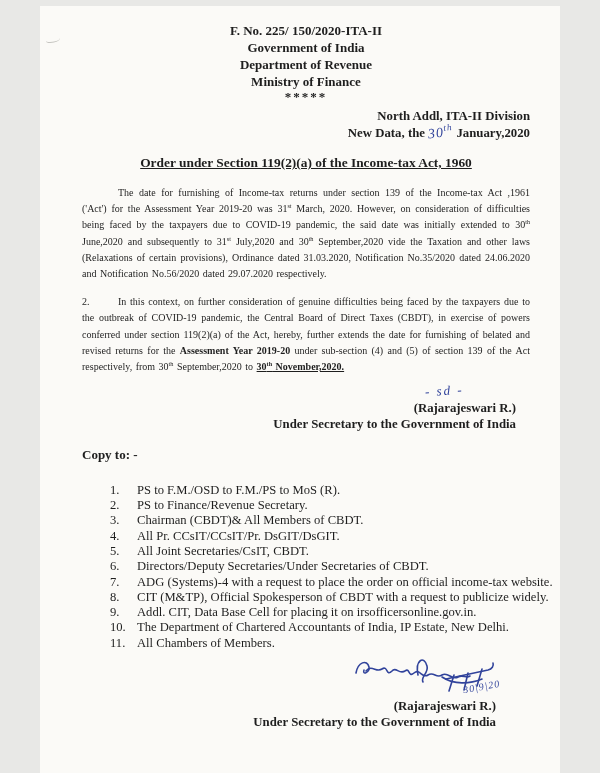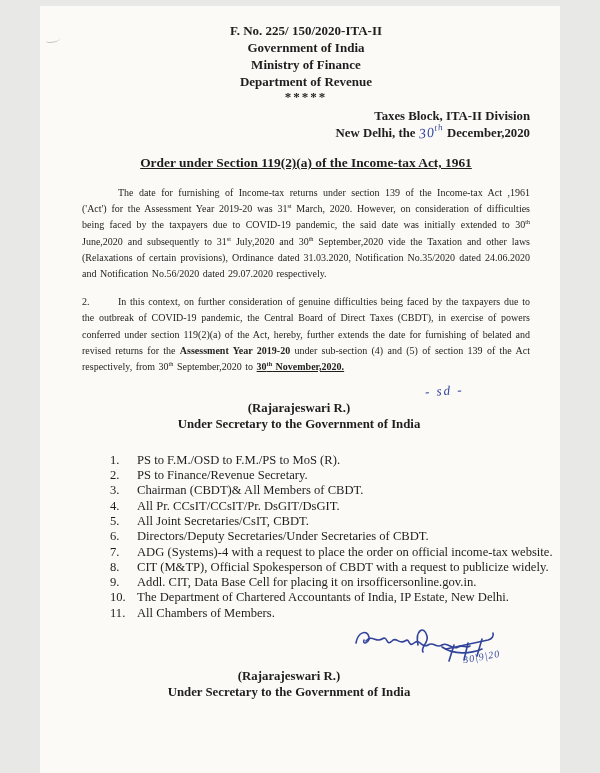--- a/index.html
+++ b/index.html
@@ -53,21 +53,21 @@
   .pnum{display:inline-block;width:36px;text-indent:0;}
   sup{font-size:0.62em;line-height:0;}
   .b{font-weight:bold;}
   .bu{font-weight:bold;text-decoration:underline;}
   .sig-top{margin-top:8px;text-align:right;font-size:12.8px;line-height:16.5px;padding-right:14px;}
   .sd{
     color:var(--ink-blue);font-style:italic;font-weight:normal;
     display:inline-block;margin-right:52px;letter-spacing:2px;
     transform:rotate(-3deg);font-size:13px;
   }
-  .sig-name,.sig-desig{font-weight:bold;text-align:center;}
+  .sig-name,.sig-desig{font-weight:bold;}
   .copyto{margin-top:13px;font-weight:bold;font-size:13px;line-height:17px;}
   .copies{margin-top:20px;padding-left:28px;font-size:12.6px;line-height:15.3px;}
   .copy-item{white-space:nowrap;}
   .copy-item .num{display:inline-block;width:27px;}
   .sig-bottom{margin-top:2px;text-align:right;font-size:12.8px;line-height:16.5px;padding-right:34px;}
   .sig-art{position:relative;display:inline-block;width:160px;height:40px;margin-right:-6px;}
   .sig-art svg{position:absolute;right:0;top:0;}
   .sig-art svg path{stroke:var(--ink-blue);stroke-width:1.6;fill:none;stroke-linecap:round;}
   .hand-date{
     position:absolute;right:2px;bottom:-2px;
@@ -78,46 +78,47 @@
 </head>
 <body>
 
 <div class="page">
 
   <div class="scan-artifact"></div>
 
   <div class="letterhead">
     <div>F. No. 225/ 150/2020-ITA-II</div>
     <div>Government of India</div>
+    <div>Department of Revenue</div>
     <div>Ministry of Finance</div>
-    <div>Department of Revenue</div>
   </div>
   <div class="stars">*****</div>
 
   <div class="dateline">
-    <div>Taxes Block, ITA-II Division</div>
+    <div>North Addl, ITA-II Division</div>
     <div>
-      <span>New Delhi, the</span>
+      <span>New Data, the</span>
       <span class="hand"><span>30</span><sup>th</sup></span>
-      <span>December,2020</span>
+      <span>January,2020</span>
     </div>
   </div>
 
-  <div class="doc-title">Order under Section 119(2)(a) of the Income-tax Act, 1961</div>
+  <div class="doc-title">Order under Section 119(2)(a) of the Income-tax Act, 1960</div>
 
   <div class="para para1"><span>The date for furnishing of Income-tax returns under section 139 of the Income-tax Act ,1961 ('Act') for the Assessment Year 2019-20 was 31</span><sup>st</sup><span> March, 2020. However, on consideration of difficulties being faced by the taxpayers due to COVID-19 pandemic, the said date was initially extended to 30</span><sup>th</sup><span> June,2020 and subsequently to 31</span><sup>st</sup><span> July,2020 and 30</span><sup>th</sup><span> September,2020 vide the Taxation and other laws (Relaxations of certain provisions), Ordinance dated 31.03.2020, Notification No.35/2020 dated 24.06.2020 and Notification No.56/2020 dated 29.07.2020 respectively.</span></div>
 
   <div class="para para2"><span class="pnum">2.</span><span>In this context, on further consideration of genuine difficulties being faced by the taxpayers due to the outbreak of COVID-19 pandemic, the Central Board of Direct Taxes (CBDT), in exercise of powers conferred under section 119(2)(a) of the Act, hereby, further extends the date for furnishing of belated and revised returns for the </span><span class="b">Assessment Year 2019-20</span><span> under sub-section (4) and (5) of section 139 of the Act respectively, from 30</span><sup>th</sup><span> September,2020 to </span><span class="bu"><span>30</span><sup>th</sup><span> November,2020.</span></span></div>
 
   <div class="sig-top">
     <div><span class="sd">- sd -</span></div>
     <div class="sig-name">(Rajarajeswari R.)</div>
     <div class="sig-desig">Under Secretary to the Government of India</div>
   </div>
 
+  <div class="copyto">Copy to: -</div>
 
   <div class="copies">
     <div class="copy-item"><span class="num">1.</span><span>PS to F.M./OSD to F.M./PS to MoS (R).</span></div>
     <div class="copy-item"><span class="num">2.</span><span>PS to Finance/Revenue Secretary.</span></div>
     <div class="copy-item"><span class="num">3.</span><span>Chairman (CBDT)&amp; All Members of CBDT.</span></div>
     <div class="copy-item"><span class="num">4.</span><span>All Pr. CCsIT/CCsIT/Pr. DsGIT/DsGIT.</span></div>
     <div class="copy-item"><span class="num">5.</span><span>All Joint Secretaries/CsIT, CBDT.</span></div>
     <div class="copy-item"><span class="num">6.</span><span>Directors/Deputy Secretaries/Under Secretaries of CBDT.</span></div>
     <div class="copy-item"><span class="num">7.</span><span>ADG (Systems)-4 with a request to place the order on official income-tax website.</span></div>
     <div class="copy-item"><span class="num">8.</span><span>CIT (M&amp;TP), Official Spokesperson of CBDT with a request to publicize widely.</span></div>

